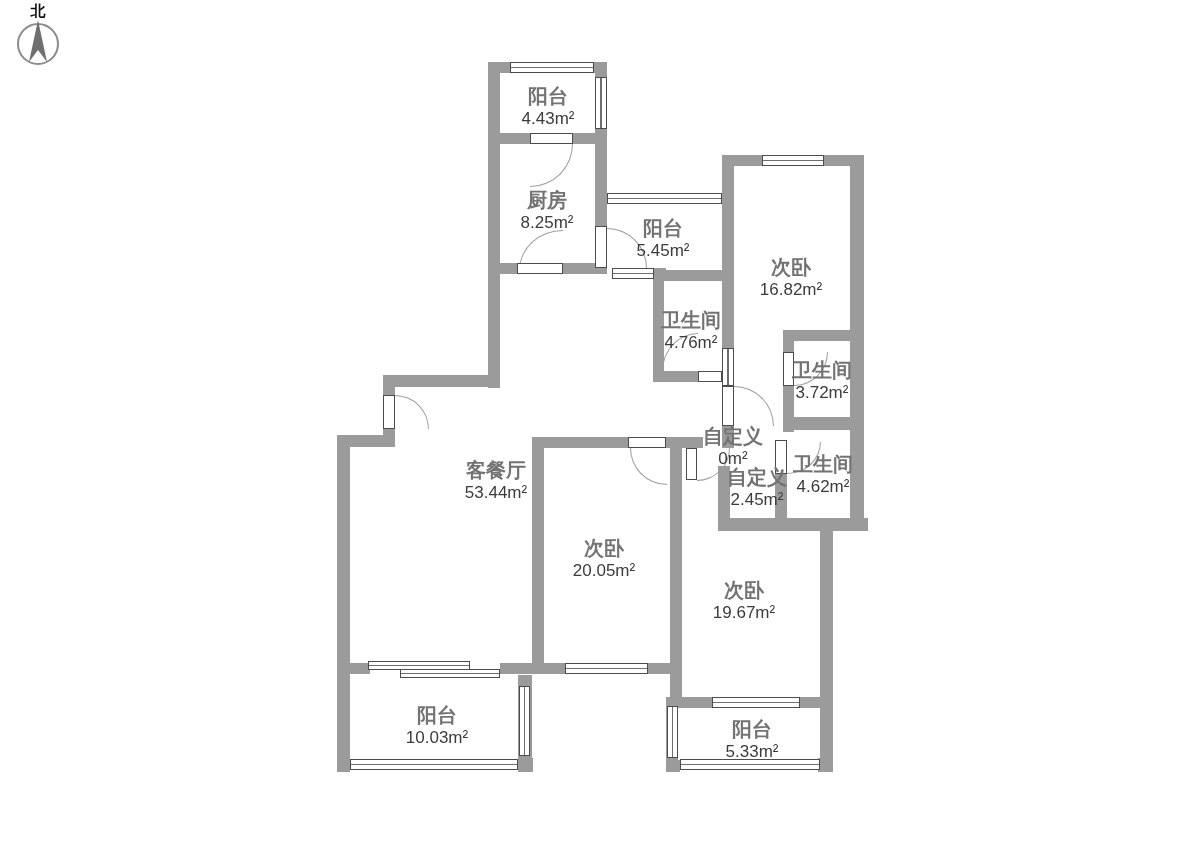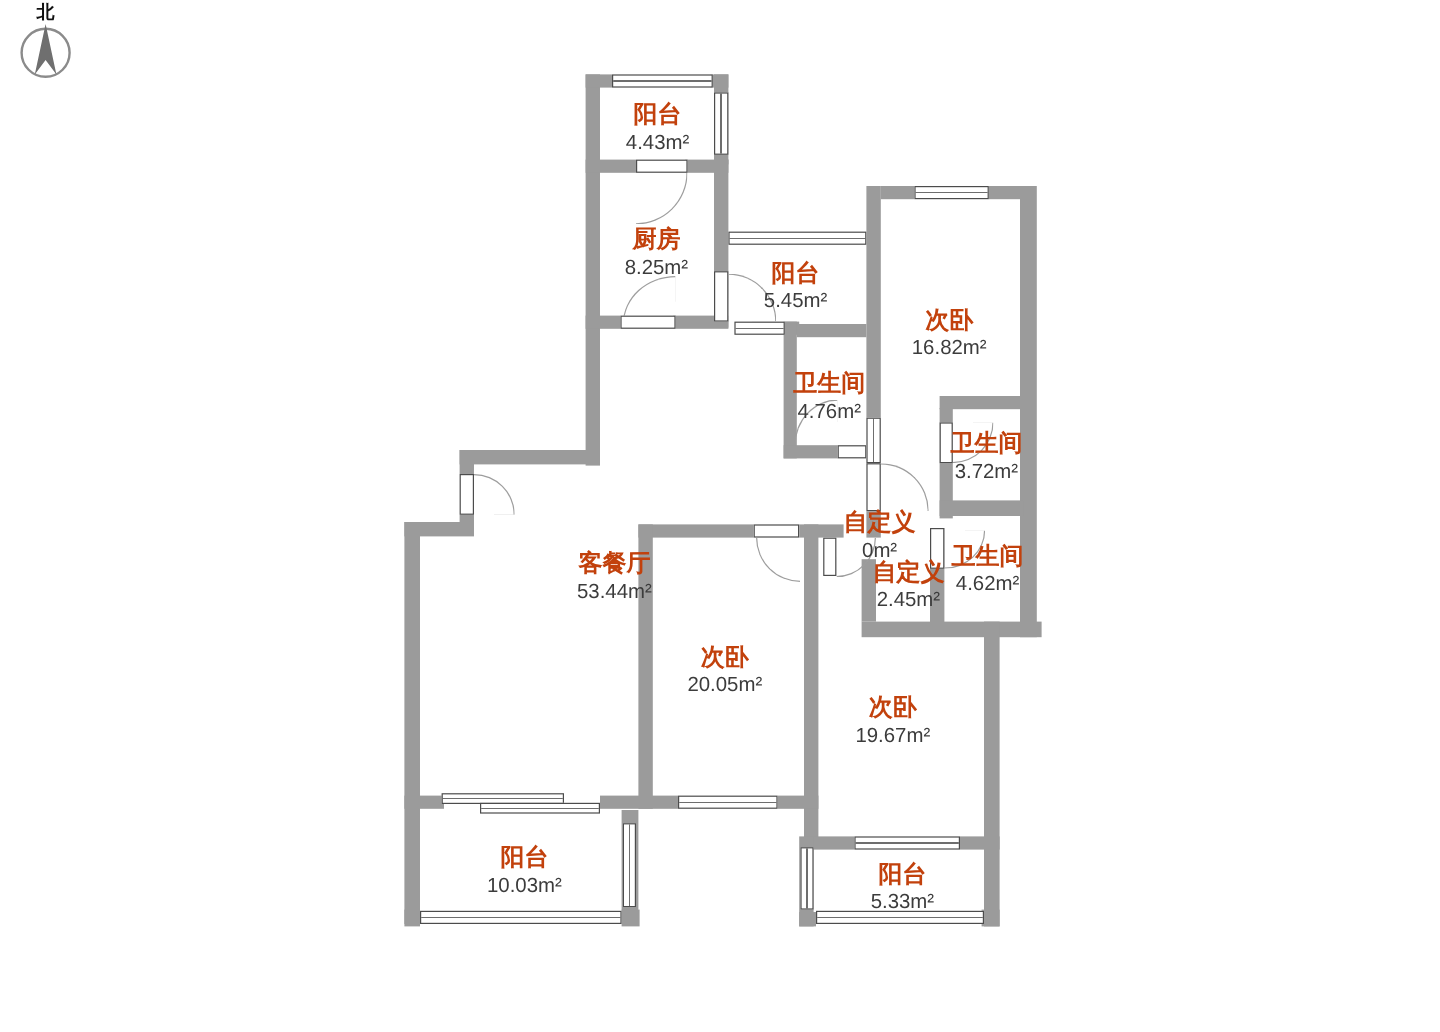--- a/index.html
+++ b/index.html
@@ -16,21 +16,21 @@
   
   .leaf{position:absolute;background:#fff;border:1px solid #4c4c4c;box-sizing:border-box;z-index:4;}
   
   .arc{position:absolute;box-sizing:border-box;z-index:2;}
   .arc.tl{border-top:1.5px solid #9d9d9d;border-left:1.5px solid #9d9d9d;border-top-left-radius:100% 100%;}
   .arc.tr{border-top:1.5px solid #9d9d9d;border-right:1.5px solid #9d9d9d;border-top-right-radius:100% 100%;}
   .arc.bl{border-bottom:1.5px solid #9d9d9d;border-left:1.5px solid #9d9d9d;border-bottom-left-radius:100% 100%;}
   .arc.br{border-bottom:1.5px solid #9d9d9d;border-right:1.5px solid #9d9d9d;border-bottom-right-radius:100% 100%;}
   
   .room-label{position:absolute;z-index:6;text-align:center;transform:translateX(-50%);white-space:nowrap;}
-  .room-label .rname{display:block;font-size:20px;font-weight:700;color:#c2410c;line-height:24px;}
+  .room-label .rname{display:block;font-size:20px;font-weight:700;color:#737373;line-height:24px;}
   .room-label .rarea{display:block;font-size:17px;font-weight:400;color:#3c3c3c;line-height:22px;}
   
   #compass{position:absolute;left:12px;top:2px;width:52px;z-index:6;text-align:center;}
   #compass .north-label{font-size:15px;font-weight:700;color:#111;line-height:18px;display:block;}
 </style>
 </head>
 <body>
 
 <div id="stage">
 
@@ -71,21 +71,21 @@
       <span class="rarea">0m²</span>
     </div>
   <div class="room-label" style="left:757px;top:465px">
       <span class="rname">自定义</span>
       <span class="rarea">2.45m²</span>
     </div>
   <div class="room-label" style="left:823px;top:452px">
       <span class="rname">卫生间</span>
       <span class="rarea">4.62m²</span>
     </div>
-  <div class="room-label" style="left:512px;top:458px">
+  <div class="room-label" style="left:496px;top:458px">
       <span class="rname">客餐厅</span>
       <span class="rarea">53.44m²</span>
     </div>
   <div class="room-label" style="left:604px;top:536px">
       <span class="rname">次卧</span>
       <span class="rarea">20.05m²</span>
     </div>
   <div class="room-label" style="left:744px;top:578px">
       <span class="rname">次卧</span>
       <span class="rarea">19.67m²</span>

